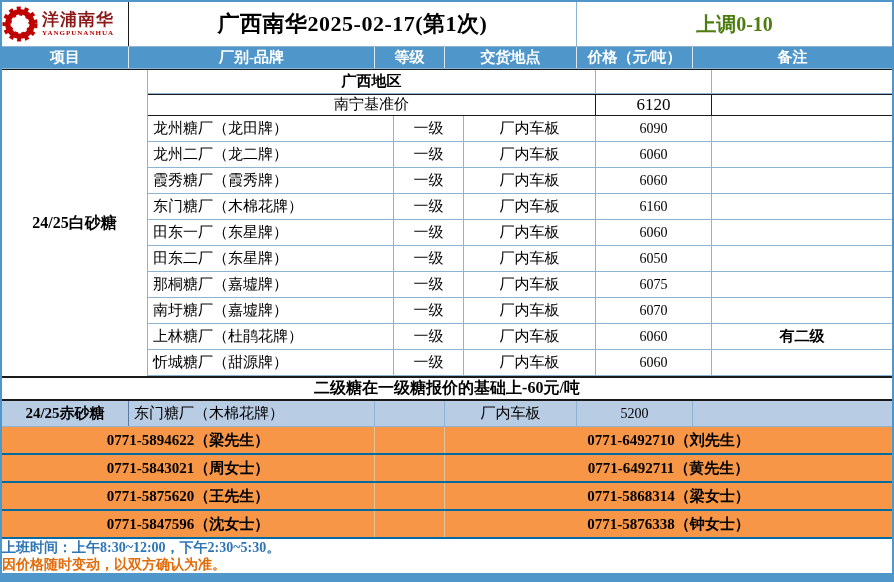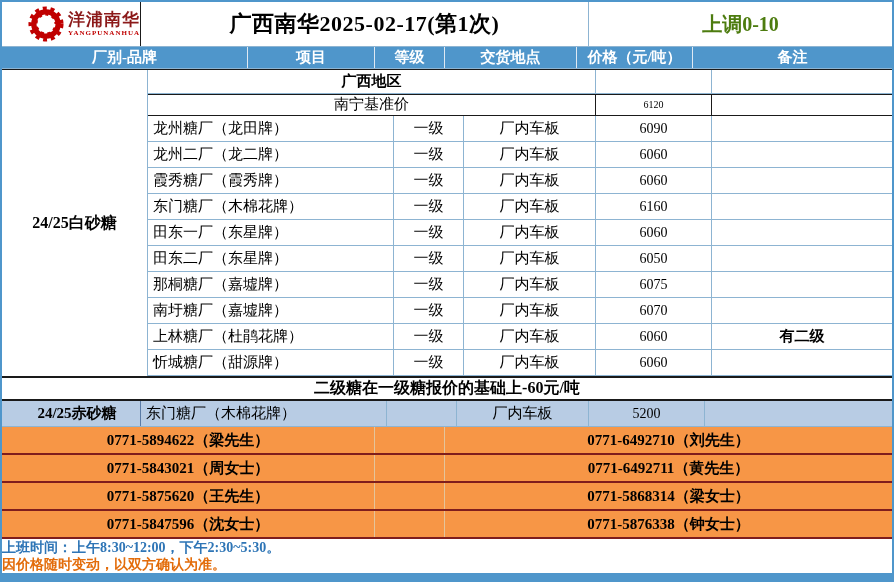--- a/index.html
+++ b/index.html
@@ -31,21 +31,21 @@
   .c-item{width:127px;}
   .c-factory{width:246px;}
   .c-grade{width:70px;}
   .c-loc{width:132px;}
   .c-price{width:116px;}
   .c-remark{flex:1;border-right:none;}
   .c-merged{width:448px;}
 
   
   .title-row{height:55px;display:flex;border-bottom:1px solid var(--grid);}
-  .logo-cell{width:127px;border-right:1px solid var(--dark);display:flex;align-items:center;justify-content:flex-end;gap:4px;margin-left:12px;}
+  .logo-cell{width:127px;border-right:1px solid var(--dark);display:flex;align-items:center;justify-content:flex-start;gap:4px;}
   .logo-text{display:flex;flex-direction:column;align-items:center;line-height:1;}
   .brand-cn{font-size:17px;font-weight:bold;color:#8c1a1a;letter-spacing:1px;}
   .brand-en{font-size:7px;font-weight:bold;color:#c00000;letter-spacing:1px;margin-top:2px;}
   .title-cell{width:448px;border-right:1px solid var(--grid);display:flex;align-items:center;justify-content:center;
     font-size:22px;font-weight:bold;color:#000;letter-spacing:0.5px;}
   .adjust-cell{flex:1;display:flex;align-items:center;justify-content:center;font-size:20px;font-weight:bold;color:#4d7c0f;}
 
   
   .header-row{height:27px;display:flex;background:var(--header-blue);border-bottom:1px solid var(--grid);}
   .header-row .cell{color:#fff;font-weight:bold;font-size:15px;border-right:1px solid #dfe9f3;}
@@ -53,39 +53,39 @@
 
   
   .ws-section{height:307px;display:flex;border-top:1px solid var(--dark);}
   .item-col{width:146px;border-right:1px solid var(--grid);display:flex;align-items:center;justify-content:center;
     font-size:16px;font-weight:bold;}
   .ws-rows{flex:1;display:flex;flex-direction:column;}
   .region-row{height:24px;justify-content:flex-end;}
   .region-row .c-merged{font-weight:bold;font-size:15px;}
   .benchmark-row{height:23px;border-top:1px solid var(--dark);border-bottom:1px solid var(--dark);}
   .benchmark-row .c-merged{font-size:15px;border-right:1px solid var(--dark);}
-  .benchmark-row .c-price{border-right:1px solid var(--dark);font-size:10px;}
+  .benchmark-row .c-price{border-right:1px solid var(--dark);font-size:17px;}
   .data-row{height:26px;font-size:15px;}
   .data-row .c-price{font-size:14px;}
   .data-row .c-remark{font-weight:bold;}
   
   .ws-rows .c-merged{width:448px;}
 
   
   .note-row{height:25px;display:flex;align-items:center;justify-content:center;
     border-top:2px solid var(--dark);border-bottom:2px solid var(--dark);
     font-weight:bold;font-size:16px;}
 
   
-  .red-row{height:32px;display:flex;background:var(--lightblue);border-bottom:1px solid var(--grid);font-size:15px;padding-left:12px;}
+  .red-row{height:32px;display:flex;background:var(--lightblue);border-bottom:1px solid var(--grid);font-size:15px;}
   .red-row .c-item{font-weight:bold;border-right:1px solid #5a7ba6;}
   .red-row .c-price{font-size:14px;}
 
   
-  .contact-row{height:28px;display:flex;background:var(--orange);border-bottom:2px solid #7f1d1d;font-weight:bold;font-size:15px;}
+  .contact-row{height:28px;display:flex;background:var(--orange);border-bottom:2px solid #0369a1;font-weight:bold;font-size:15px;}
   .contact-left{width:373px;border-right:1px solid #e4c49a;display:flex;align-items:center;justify-content:center;}
   .contact-mid{width:70px;border-right:1px solid #e4c49a;}
   .contact-right{flex:1;display:flex;align-items:center;justify-content:center;}
 
   
   .footer{flex:1;display:flex;flex-direction:column;justify-content:center;line-height:17px;}
   .footer-hours{color:#2e75b6;font-weight:bold;font-size:14px;}
   .footer-disclaimer{color:#e36c0a;font-weight:bold;font-size:14px;}
   .bottom-bar{height:8px;background:var(--header-blue);}
 </style>
@@ -104,22 +104,22 @@
       <div class="logo-text">
         <span class="brand-cn">洋浦南华</span>
         <span class="brand-en">YANGPUNANHUA</span>
       </div>
     </div>
     <div class="title-cell">广西南华2025-02-17(第1次)</div>
     <div class="adjust-cell">上调0-10</div>
   </div>
 
   <div class="header-row">
+    <div class="cell c-item">项目</div>
     <div class="cell c-factory">厂别-品牌</div>
-    <div class="cell c-item">项目</div>
     <div class="cell c-grade">等级</div>
     <div class="cell c-loc">交货地点</div>
     <div class="cell c-price">价格（元/吨）</div>
     <div class="cell c-remark">备注</div>
   </div>
 
   <div class="ws-section">
     <div class="item-col">24/25白砂糖</div>
     <div class="ws-rows">
       <div class="trow region-row">

